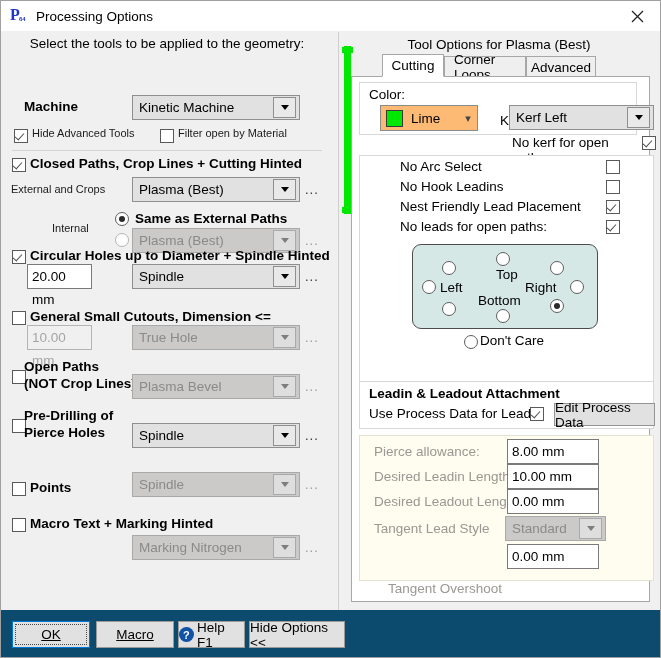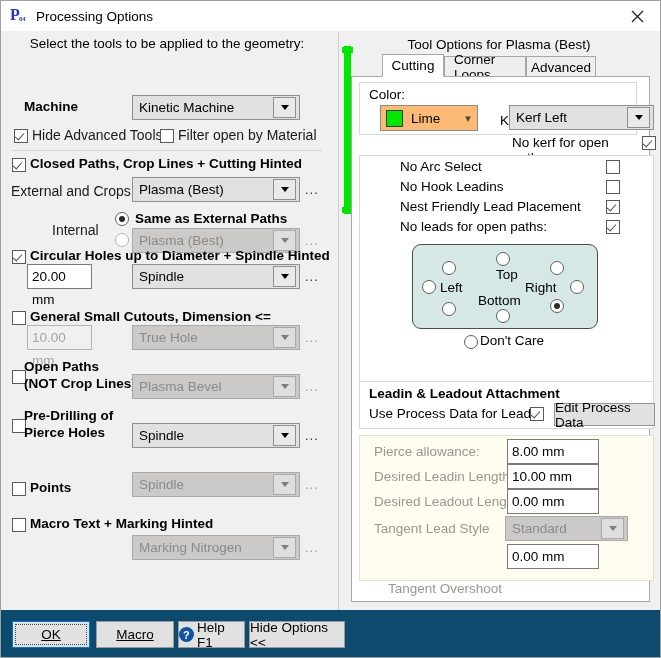--- a/index.html
+++ b/index.html
@@ -51,21 +51,21 @@
 
   
   .left-panel {
     position: absolute; left: 1px; top: 31px; width: 336px; bottom: 47px;
     background: #f0f0f0;
   }
   .hdr-select {
     position: absolute; left: 0; top: 4px; width: 330px;
     text-align: center; font-size: 13.5px;
   }
-  .lbl { font-size: 14px; color: #1a1a1a; }
+  .lbl { font-size: 11px; color: #1a1a1a; }
   .lbl-bold { font-size: 13.5px; font-weight: bold; color: #000; }
 
   
   .combo {
     position: absolute; height: 25px; box-sizing: border-box;
     border: 1px solid #8f8f8f;
     background: #e1e1e1;
     display: flex; align-items: center;
   }
   .combo .cval {
@@ -447,21 +447,21 @@
       <div class="rlbl-g" style="left:22px;top:367px;">Pierce allowance:</div>
       <div class="tbox" style="left:155px;top:362px;width:92px;">8.00 mm</div>
 
       <div class="rlbl-g" style="left:22px;top:392px;">Desired Leadin Length:</div>
       <div class="tbox" style="left:155px;top:387px;width:92px;">10.00 mm</div>
 
       <div class="rlbl-g" style="left:22px;top:417px;">Desired Leadout Length:</div>
       <div class="tbox" style="left:155px;top:412px;width:92px;">0.00 mm</div>
 
       <div class="rlbl-g" style="left:22px;top:444px;">Tangent Lead Style</div>
-      <div class="combo disabled" style="left:153px;top:439px;width:123px;">
+      <div class="combo disabled" style="left:153px;top:439px;width:101px;">
         <span class="cval">Standard</span>
         <span class="cbtn">
             <i class="arrow-d"></i>
           </span>
       </div>
 
       <div class="rlbl-g" style="left:36px;top:472px;margin-top:32px;">Tangent Overshoot</div>
       <div class="tbox" style="left:155px;top:467px;width:92px;">0.00 mm</div>
     </div>
   </div>

